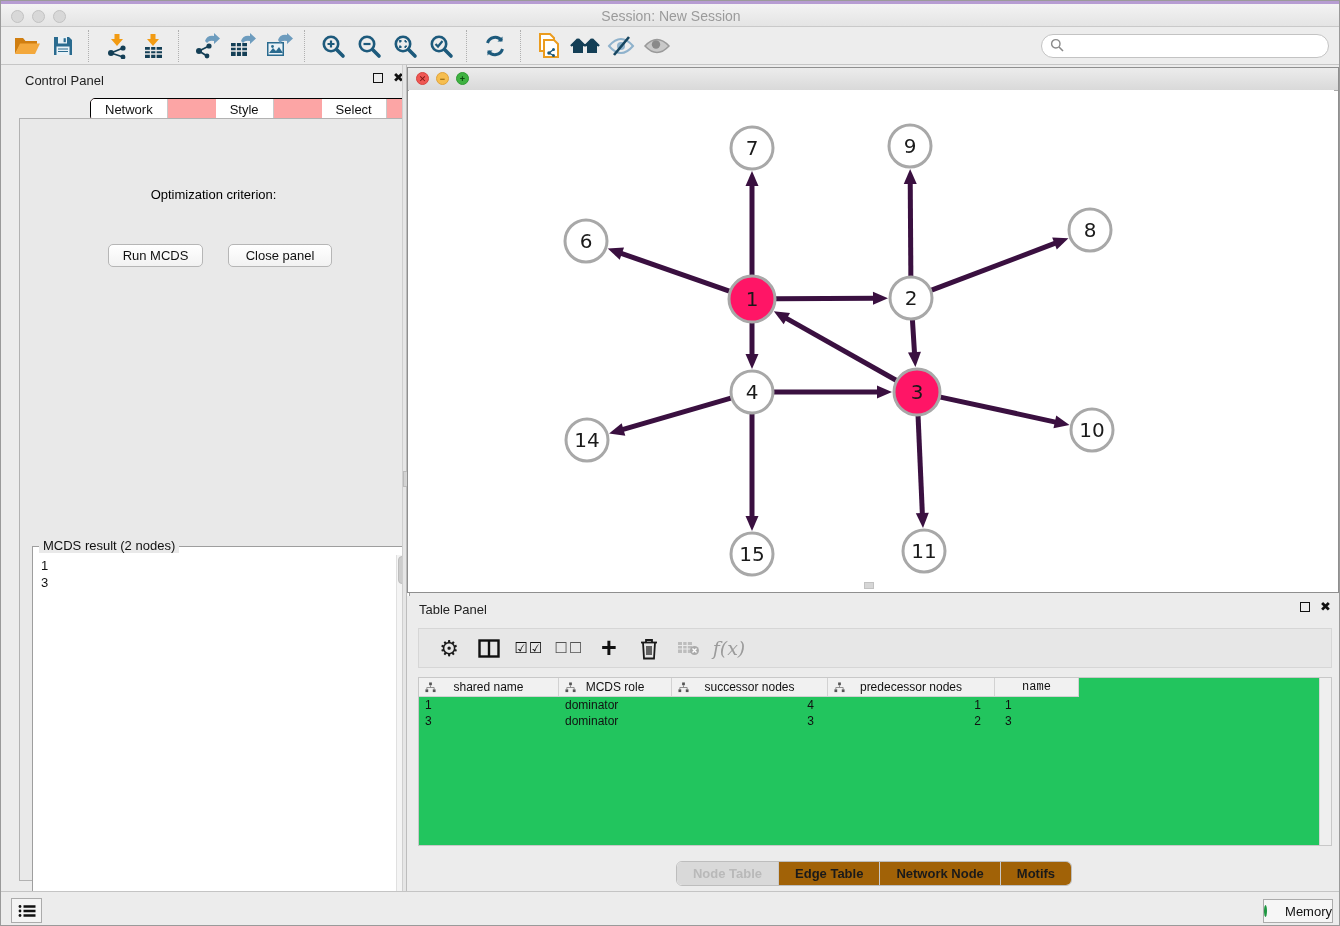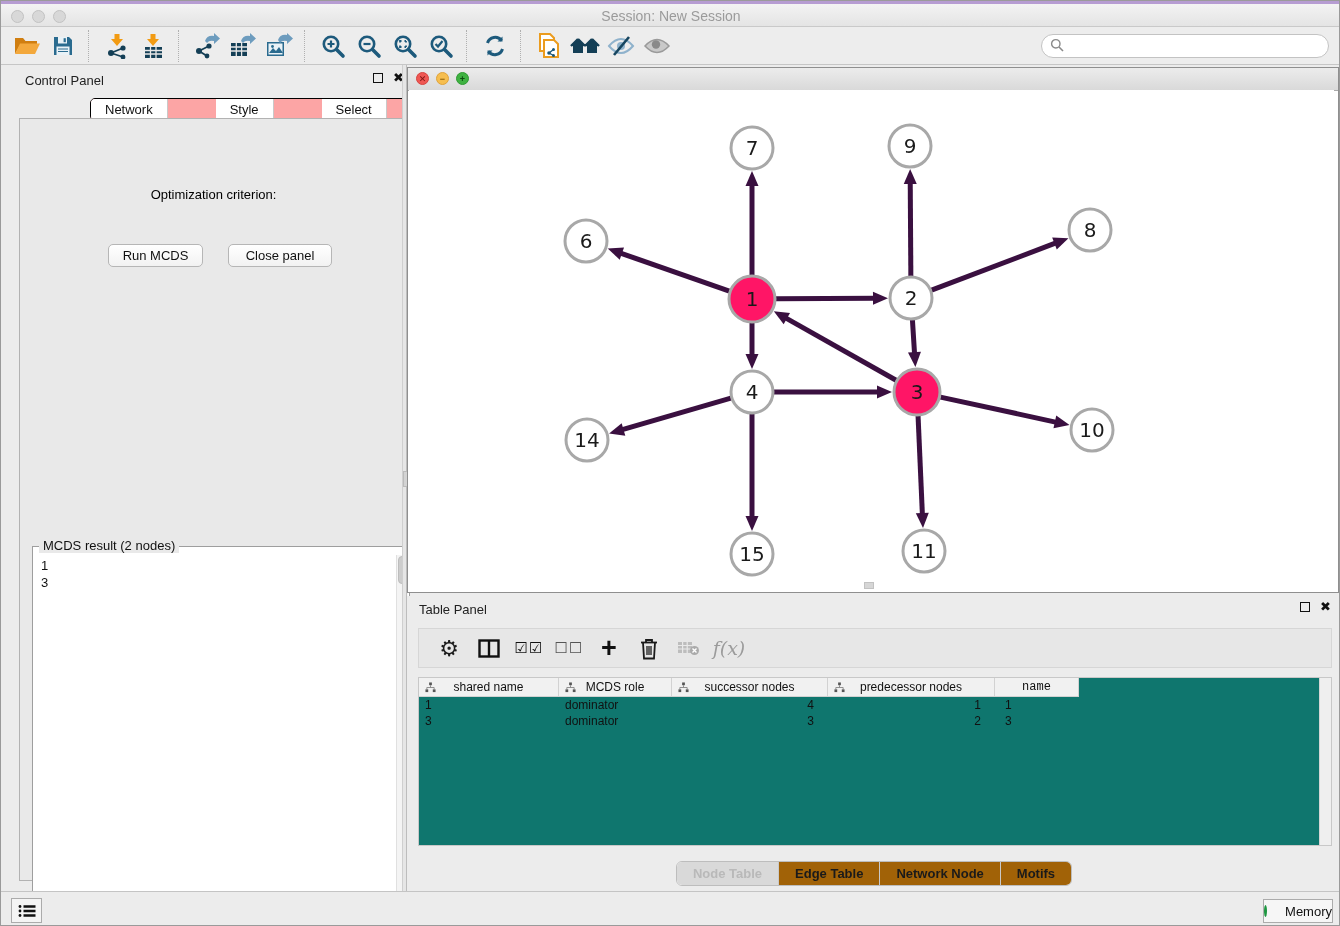--- a/index.html
+++ b/index.html
@@ -51,21 +51,21 @@
   .net-canvas{position:absolute;left:1px;top:22px;width:925px;height:500px;background:#fff;overflow:hidden;}
   .net-grip{position:absolute;left:456px;bottom:3px;width:10px;height:7px;background:#d6d6d6;border:1px solid #c2c2c2;box-sizing:border-box;}
   
   .table-panel{position:absolute;left:406px;top:595px;width:934px;height:295px;background:#ececec;}
   .tp-toolbar{position:absolute;left:11px;top:32px;width:914px;height:40px;background:#e7e7e7;border:1px solid #d6d6d6;box-sizing:border-box;display:flex;align-items:center;padding-left:12px;gap:4px;}
   .tpi{width:36px;height:34px;display:flex;align-items:center;justify-content:center;}
   .gear-glyph{font-size:22px;color:#1c1c1c;font-family:"DejaVu Sans",sans-serif;}
   .check-glyph{font-size:15px;color:#111;letter-spacing:1px;font-family:"DejaVu Sans",sans-serif;}
   .plus-glyph{font-size:27px;font-weight:bold;color:#111;line-height:20px;}
   .fx-glyph{font-size:19px;font-style:italic;color:#9b9b9b;font-family:"DejaVu Serif",serif;}
-  .tbl{position:absolute;left:11px;top:81px;width:914px;height:169px;background:#0f766e;border:1px solid #c8c8c8;box-sizing:border-box;}
+  .tbl{position:absolute;left:11px;top:81px;width:914px;height:169px;background:#22c55e;border:1px solid #c8c8c8;box-sizing:border-box;}
   .tbl-header{display:flex;height:19px;}
   .th{background:#f1f1f1;border-right:1px solid #d2d2d2;border-bottom:1px solid #d2d2d2;box-sizing:border-box;font-size:12px;color:#111;display:flex;align-items:center;justify-content:center;gap:6px;position:relative;}
   .th .hier{position:absolute;left:6px;top:4px;}
   .tbl-row{display:flex;height:16px;font-size:12px;color:#111;}
   .td{box-sizing:border-box;padding:1px 6px 0 6px;white-space:nowrap;overflow:hidden;}
   .td.r{text-align:right;padding-right:14px;}
   .tbl-vscroll{position:absolute;right:0;top:0;width:12px;height:167px;background:#efefef;border-left:1px solid #d5d5d5;box-sizing:border-box;}
   .tp-tabs{position:absolute;left:0;right:0;top:265px;display:flex;justify-content:center;}
   .tp-tabgroup{display:flex;height:23px;border:1px solid #bdbdbd;border-radius:6px;overflow:hidden;background:#fff;}
   .tp-tab{padding:0 16px;font-size:13px;font-weight:bold;color:#1a1a1a;display:flex;align-items:center;border-right:1px solid #c9c9c9;background:#a16207;}

